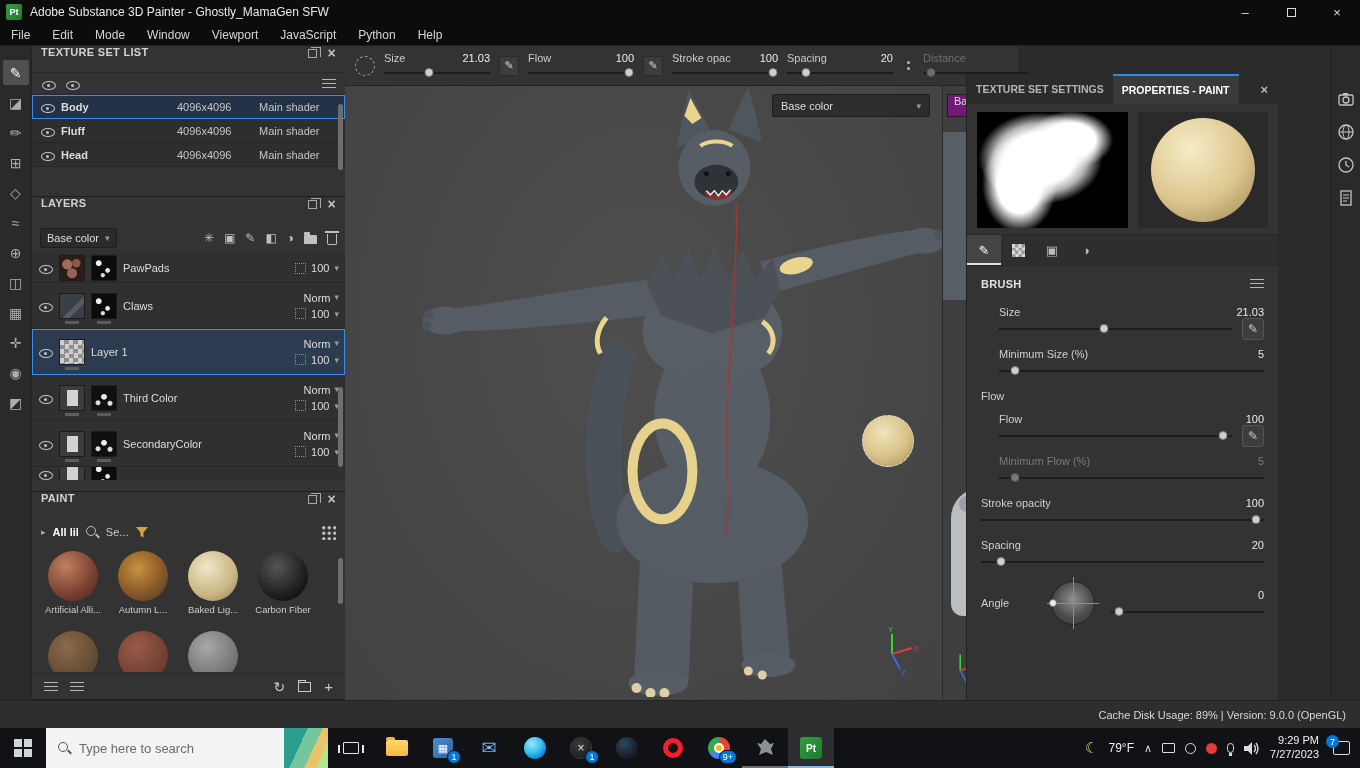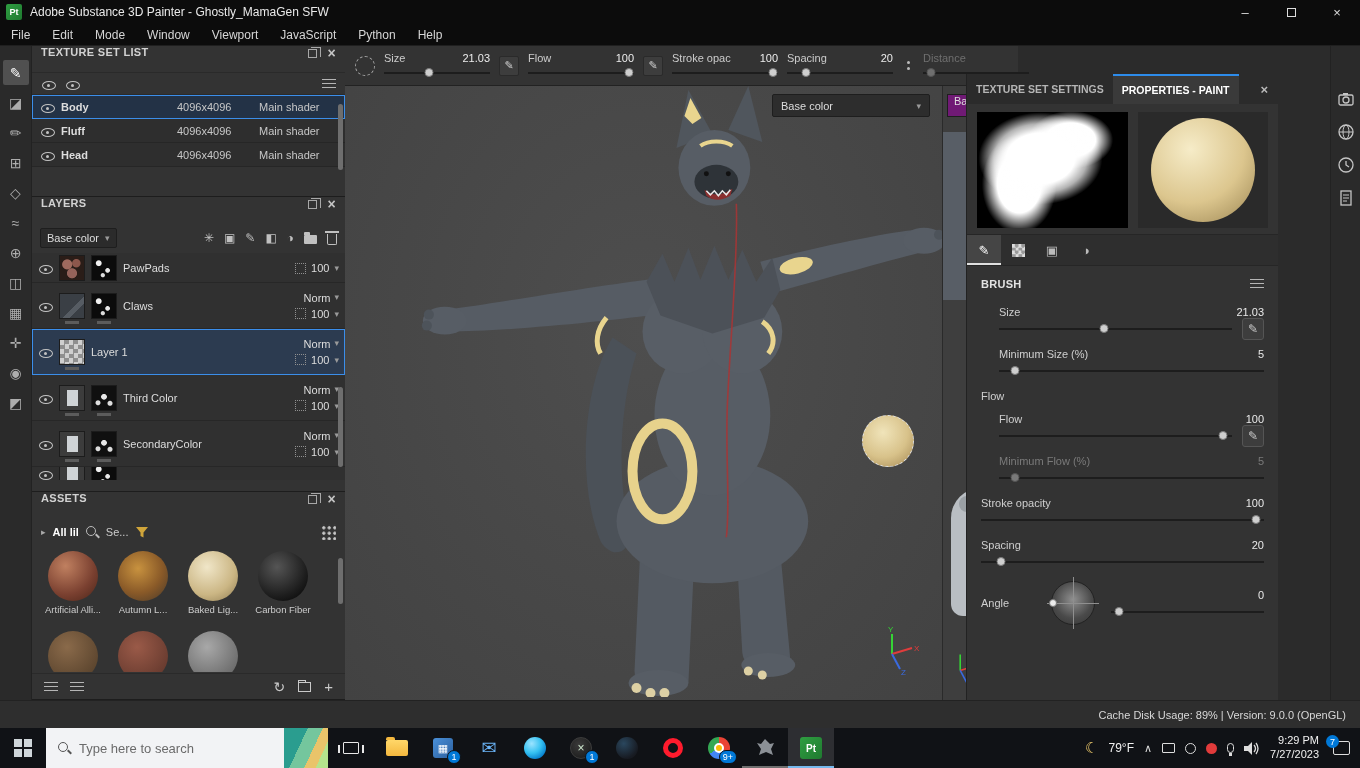--- a/index.html
+++ b/index.html
@@ -487,21 +487,21 @@
         <span class="eye"></span>
         <span class="thumb th-doc"></span>
         <span class="thumb th-spots"></span>
       </div>
 
       <div class="vscroll" style="top:190px; height:80px;"></div>
     </div>
 
     <div class="panel" id="assets-panel">
       <div class="panel-header">
-        <span>ASSETS</span>
+        <span>PAINT</span>
         <span class="ph-icons">
           <span class="dock-icon"></span>
           <span class="close-x">×</span>
         </span>
       </div>
       <div class="assets-filter">
         <span class="af-arrow">▸</span>
         <span class="filter-label">All lil</span>
         <span class="mag"></span>
         <span>Se...</span>

